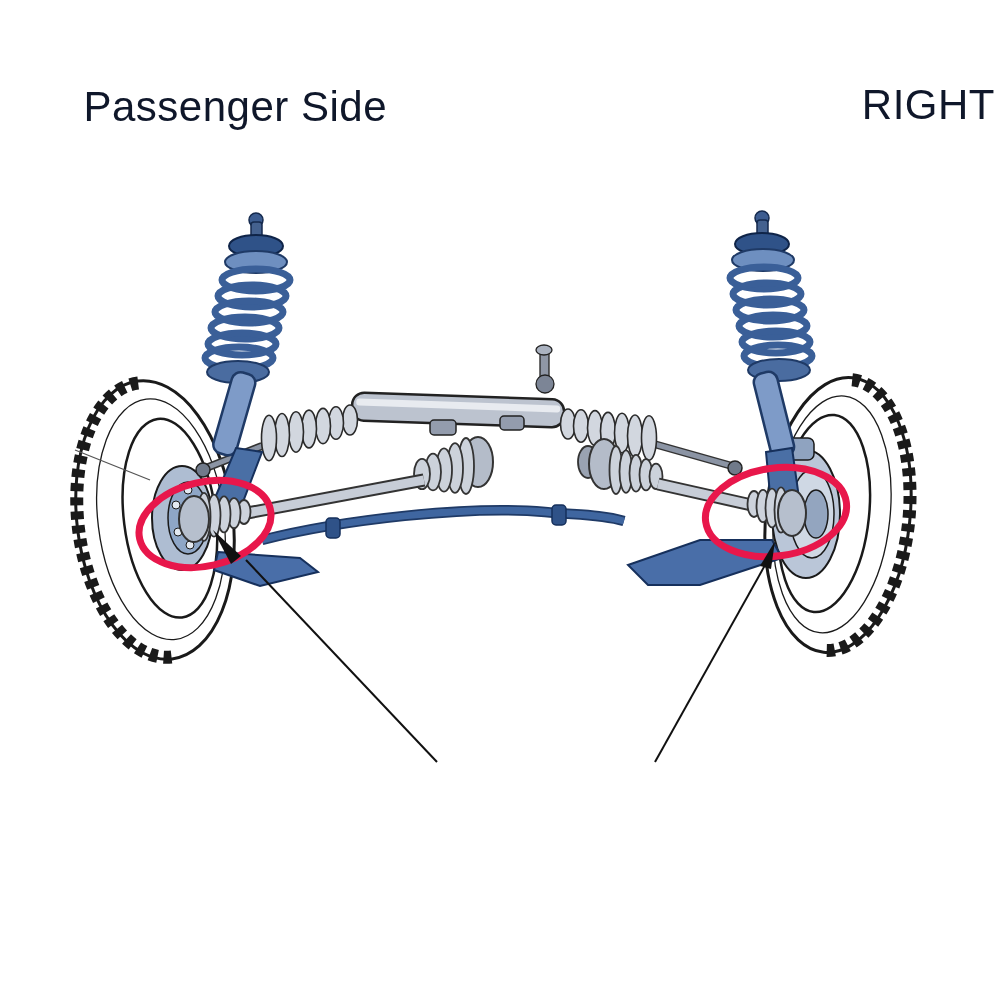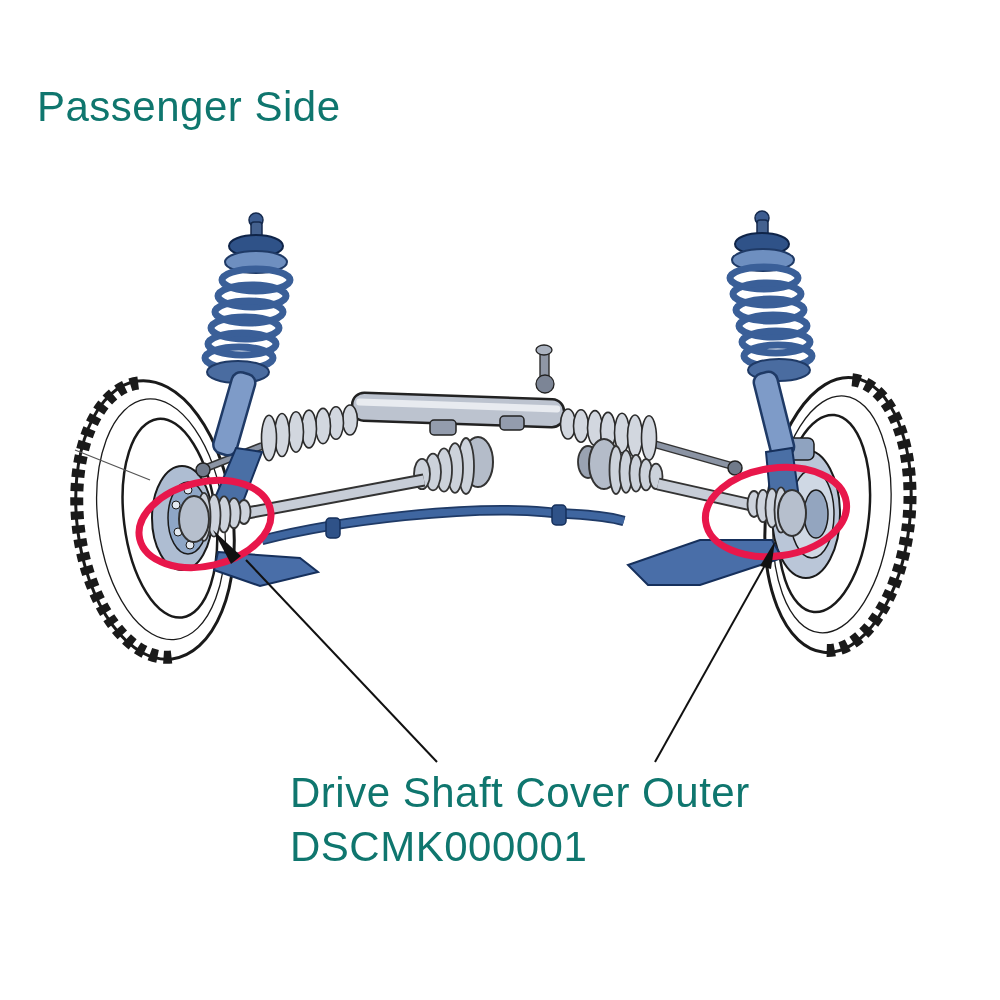--- a/index.html
+++ b/index.html
@@ -5,22 +5,22 @@
   html,body{margin:0;padding:0;background:#ffffff;}
   .canvas{
     position:relative;
     width:1000px;height:1000px;
     background:#ffffff;
     font-family:"Liberation Sans", sans-serif;
     overflow:hidden;
   }
   .label{
     position:absolute;
-    text-align:left;
-    color:#0f766e;
+    text-align:right;
+    color:#0f172a;
     font-size:42px;
     line-height:54px;
     font-weight:400;
     letter-spacing:0.5px;
     white-space:nowrap;
   }
   .label div{white-space:nowrap;}
   #passenger-label{left:37px;top:80px;width:350px;}
   #driver-label{left:645px;top:78px;width:350px;}
   #part-label{left:290px;top:766px;width:500px;}
@@ -196,20 +196,17 @@
 
     <line x1="655" y1="762" x2="769" y2="558" stroke="#111111" stroke-width="2"></line>
     <polygon points="775,541 760,566 771,569" fill="#111111"></polygon>
   </svg>
 
   <div class="label" id="passenger-label">
     <div>Passenger Side</div>
   </div>
 
   <div class="label" id="driver-label">
+    <div>RIGHT</div>
   </div>
 
-  <div class="label" id="part-label">
-    <div>Drive Shaft Cover Outer</div>
-    <div>DSCMK000001</div>
-  </div>
 
 </div>
 
 </body></html>

